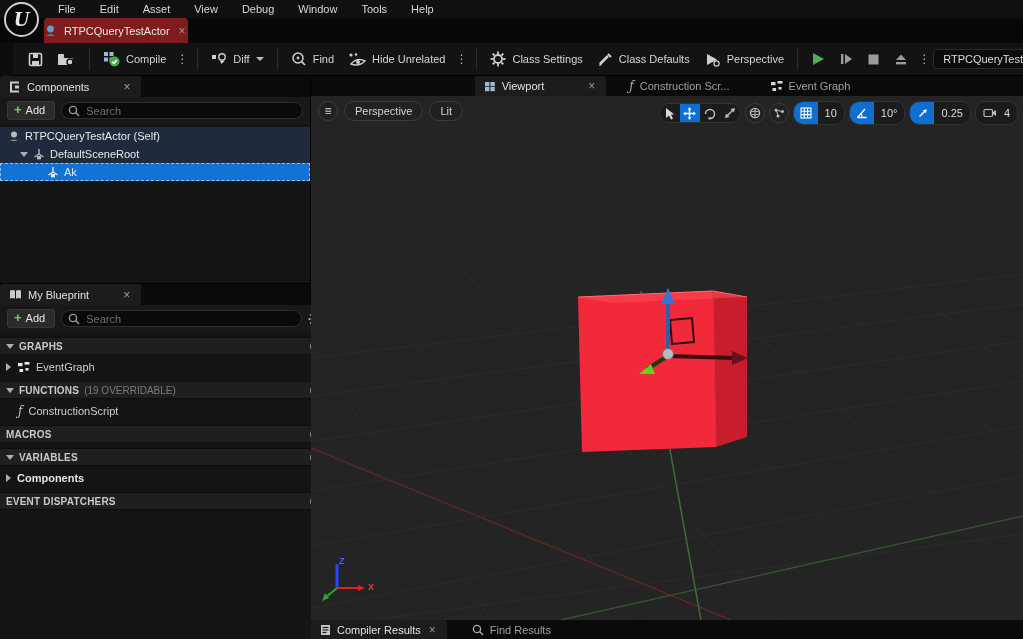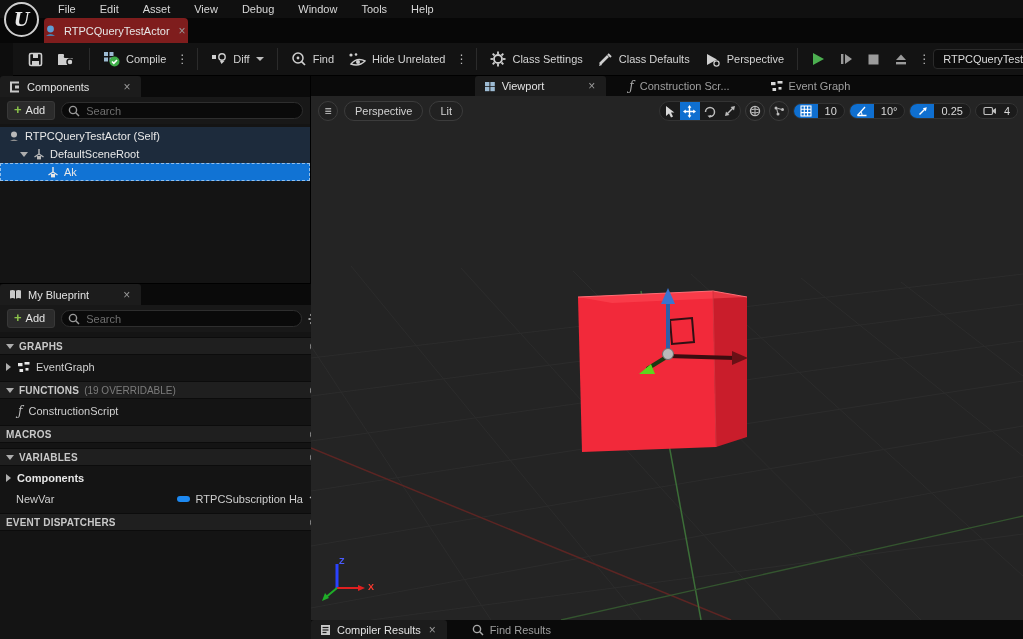--- a/index.html
+++ b/index.html
@@ -75,21 +75,21 @@
   #vp-tabbar { left:311px; top:76px; width:712px; height:20px; background:#0a0a0a; display:flex; align-items:flex-end;justify-content:center; }
   #viewport { left:311px; top:96px; width:712px; height:524px; background:#242424; overflow:hidden; }
   #vp-svg { position:absolute; left:0; top:0; }
   .vp-pill { background:rgba(34,34,34,.92); border:1px solid #3c3c3c; border-radius:10px; height:20px; display:flex; align-items:center; padding:0 10px; color:#d2d2d2;text-align:right; }
   .vp-circle { width:20px; height:20px; border-radius:50%; background:rgba(34,34,34,.92); border:1px solid #3c3c3c; display:flex; align-items:center; justify-content:center; color:#d2d2d2; font-size:12px; }
   #vp-left-controls { position:absolute; left:7px; top:5px; display:flex; gap:6px; align-items:center; }
   #vp-right-controls { position:absolute; right:5px; top:5px; display:flex; gap:4px; align-items:center; }
   .seg-group { background:#1b1b1b; border:1px solid #333; border-radius:10px; height:20px; display:flex; overflow:hidden; }
   .seg { width:20px; height:100%; display:flex; align-items:center; justify-content:center; }
   .seg.on { background:#0f6fd0; }
-  .snap-pill { background:#1b1b1b; border:1px solid #333; border-radius:10px; height:16px; display:flex; align-items:center; overflow:hidden; }
+  .snap-pill { background:#1b1b1b; border:1px solid #333; border-radius:10px; height:24px; display:flex; align-items:center; overflow:hidden; }
   .snap-pill .icon-seg { width:24px; height:100%; background:#0f6fd0; display:flex; align-items:center; justify-content:center; }
   .snap-pill .val { padding:0 7px; color:#dadada; }
   .axis-lbl { position:absolute; font-size:9px; font-weight:bold; }
 
   
   #bottombar { left:311px; top:620px; width:712px; height:19px; background:#0a0a0a; display:flex; align-items:flex-end; }
   .btab { height:19px; display:flex; align-items:center; gap:6px; padding:0 9px; }
   .btab.active { background:#1c1c1c; border-radius:3px 3px 0 0; color:#e2e2e2; }
   .btab.inactive { color:#9f9f9f; }
 </style>
@@ -423,33 +423,20 @@
 
   <div class="sect">
     <span class="tri tri-down"></span>
     <span class="h">VARIABLES</span>
     <span class="spacer"></span>
     <span class="circle-plus">+</span>
   </div>
   <div class="mb-row" style="font-weight:bold;color:#e6e6e6">
     <span class="tri tri-right"></span>
     <span>Components</span>
-  </div>
-  <div class="mb-row" style="padding-left:16px">
-    <span>NewVar</span>
-    <span class="spacer"></span>
-    <span class="var-pill"></span>
-    <span class="var-type">RTPCSubscription Ha</span>
-    <span class="ic">
-      <svg width="14" height="9">
-          <path d="M1 2 Q7 8 13 2" fill="none" stroke="#bdbdbd" stroke-width="1.4"></path>
-          <line x1="4" y1="5.2" x2="3" y2="7.4" stroke="#bdbdbd" stroke-width="1.2"></line>
-          <line x1="10" y1="5.2" x2="11" y2="7.4" stroke="#bdbdbd" stroke-width="1.2"></line>
-        </svg>
-    </span>
   </div>
 
   <div class="sect">
     <span class="h">EVENT DISPATCHERS</span>
     <span class="spacer"></span>
     <span class="circle-plus">+</span>
   </div>
 </div>
 
 <div id="vp-tabbar" class="abs">

